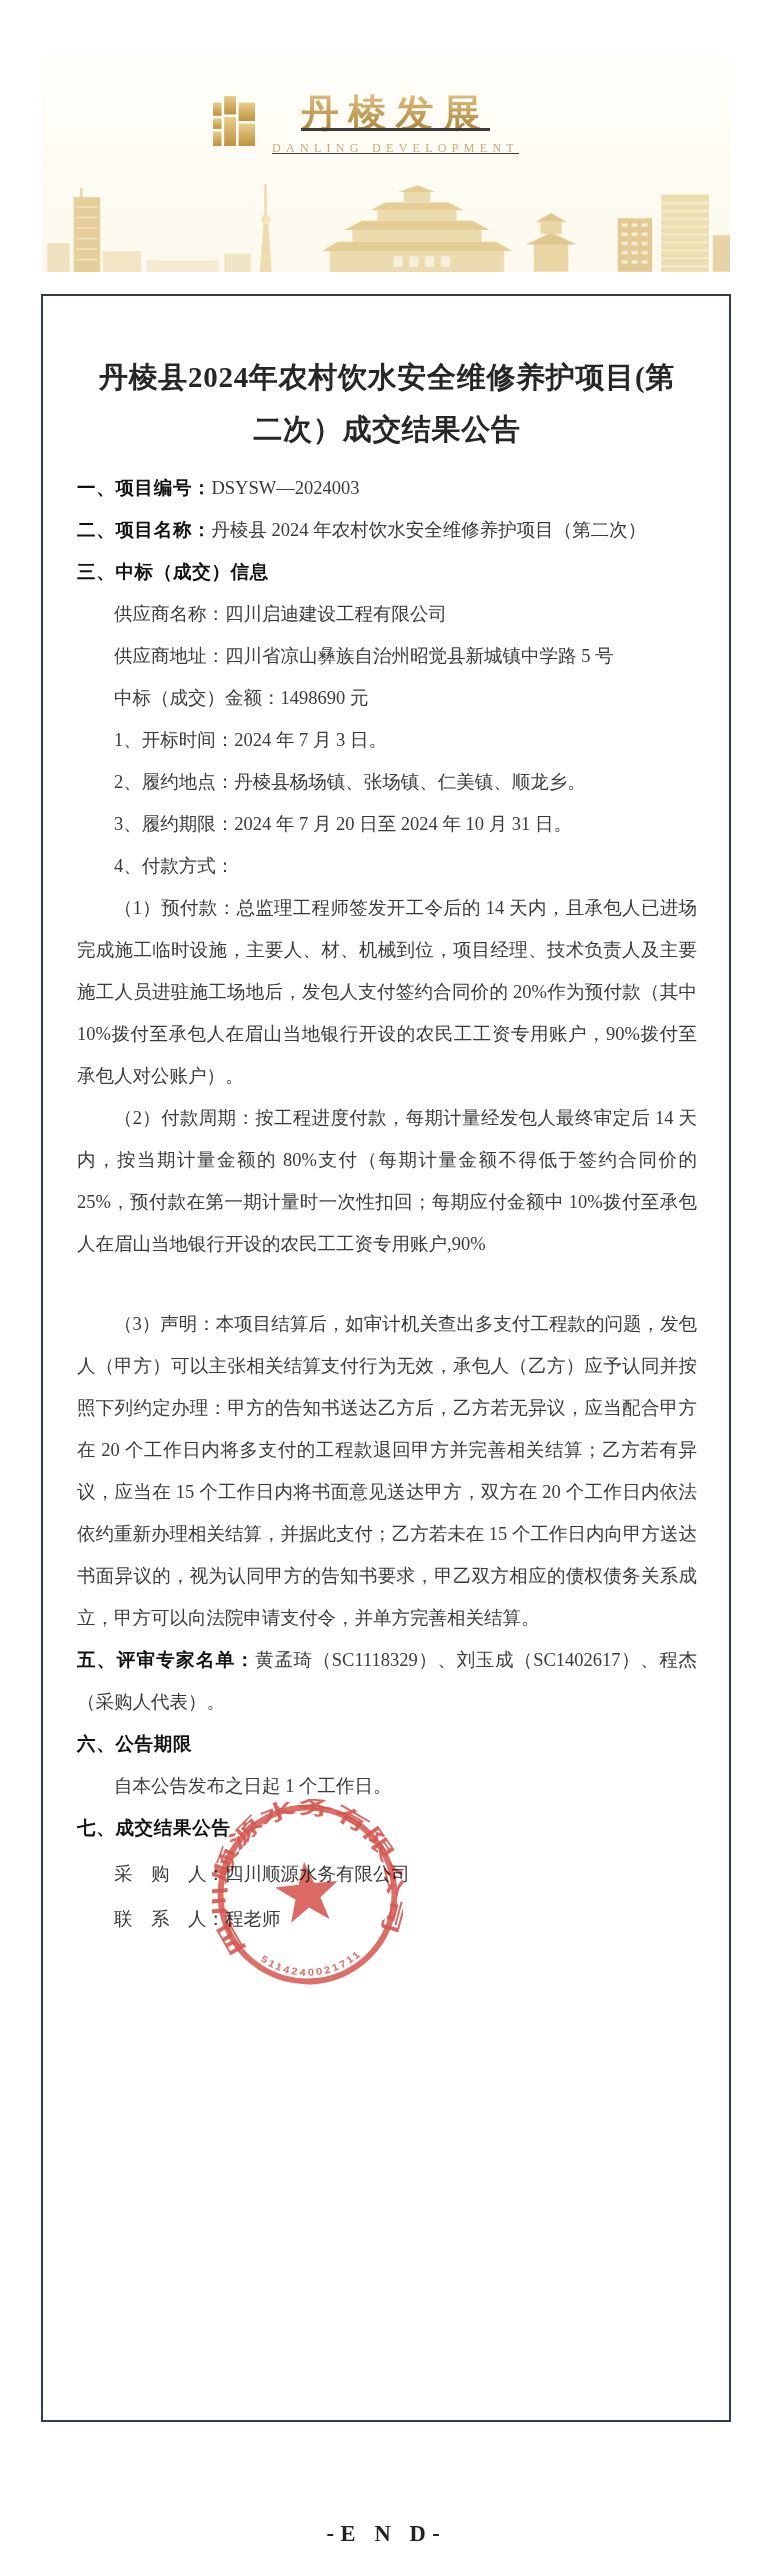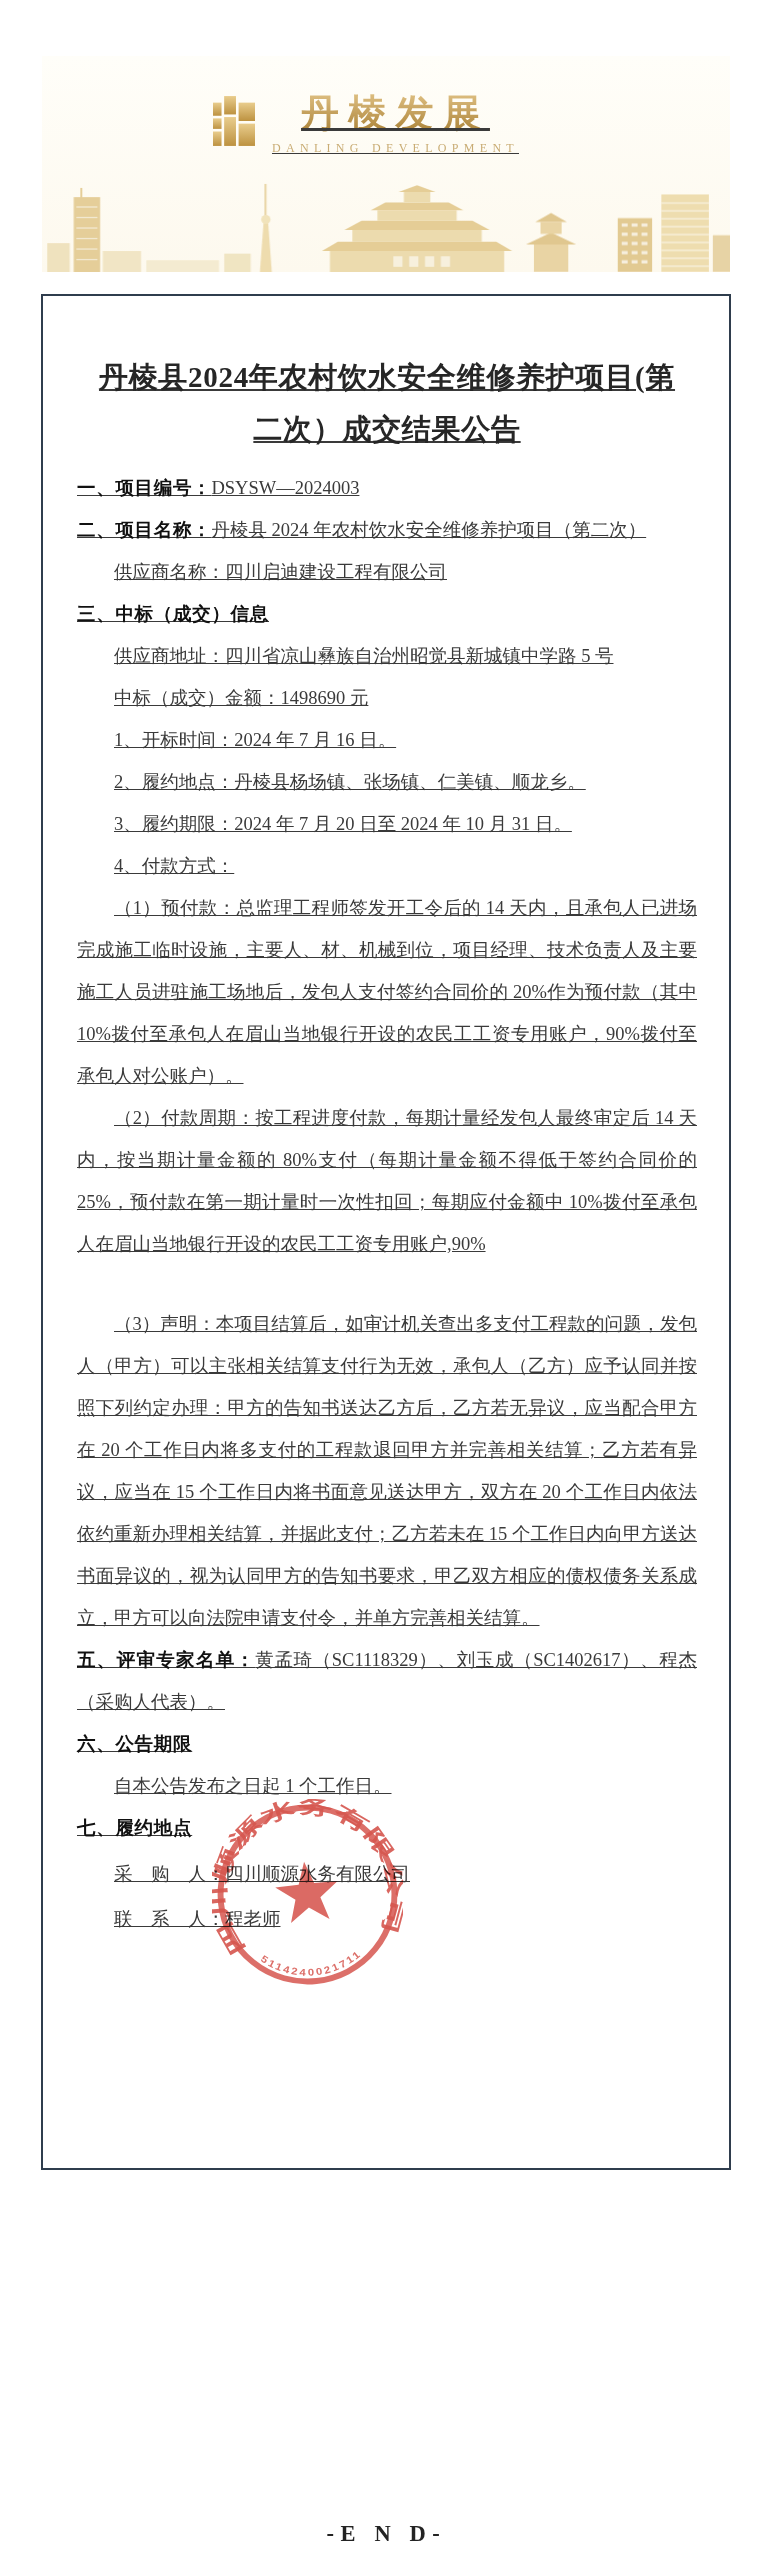--- a/index.html
+++ b/index.html
@@ -15,23 +15,23 @@
   .brand-col{display:flex;flex-direction:column;align-items:center;}
   .brand-cn{font-size:38px;line-height:1.1;font-weight:700;letter-spacing:9.2px;
             background:linear-gradient(180deg,#debf82,#a87f33);
             -webkit-background-clip:text;background-clip:text;
             color:#c49b51;-webkit-text-fill-color:transparent;}
   .brand-en{margin-top:6.6px;font-size:12px;letter-spacing:5.3px;color:#c9ac74;
             font-family:"Liberation Serif","DejaVu Serif",serif;}
   .skyline{position:absolute;left:0;bottom:0;width:688px;height:92px;display:block;}
 
   
-  .panel{position:absolute;left:41px;top:294px;width:690px;height:1876px;
+  .panel{position:absolute;left:41px;top:294px;width:690px;height:2128px;
          box-sizing:border-box;border:2.6px solid #2f3d4d;background:#fff;
-         padding:55px 32px 0 34px;overflow:hidden;text-decoration:underline;}
+         padding:55px 32px 0 34px;overflow:hidden;}
   .title{margin:0 0 12px;text-align:center;font-size:29px;line-height:52px;
          font-weight:700;color:#262626;letter-spacing:0.7px;}
   .title span{display:block;}
   .bl{margin:0;font-size:18.5px;line-height:42px;color:#3a3a3a;text-align:justify;}
   .h{font-family:"Liberation Sans","DejaVu Sans",sans-serif;font-weight:700;
      color:#111;letter-spacing:0.7px;}
   .hline{font-family:"Liberation Sans","DejaVu Sans",sans-serif;font-weight:700;
          color:#111;letter-spacing:0.7px;}
   .pad2{padding-left:2em;}
   .ind2{text-indent:2em;}
@@ -153,40 +153,40 @@
   <div class="panel">
     <h1 class="title">
       <span>丹棱县2024年农村饮水安全维修养护项目(第</span>
       <span>二次）成交结果公告</span>
     </h1>
 
     <p class="bl"><span class="h">一、项目编号：</span><span>DSYSW—2024003</span></p>
 
     <p class="bl"><span class="h">二、项目名称：</span><span>丹棱县 2024 年农村饮水安全维修养护项目（第二次）</span></p>
 
+    <p class="bl hline">三、中标（成交）信息</p>
     <p class="bl pad2">供应商名称：四川启迪建设工程有限公司</p>
-    <p class="bl hline">三、中标（成交）信息</p>
     <p class="bl pad2">供应商地址：四川省凉山彝族自治州昭觉县新城镇中学路 5 号</p>
     <p class="bl pad2">中标（成交）金额：1498690 元</p>
 
-    <p class="bl ind2">1、开标时间：2024 年 7 月 16 日。</p>
+    <p class="bl ind2">1、开标时间：2024 年 7 月 3 日。</p>
     <p class="bl ind2">2、履约地点：丹棱县杨场镇、张场镇、仁美镇、顺龙乡。</p>
     <p class="bl ind2">3、履约期限：2024 年 7 月 20 日至 2024 年 10 月 31 日。</p>
     <p class="bl ind2">4、付款方式：</p>
     <p class="bl ind2">（1）预付款：总监理工程师签发开工令后的 14 天内，且承包人已进场完成施工临时设施，主要人、材、机械到位，项目经理、技术负责人及主要施工人员进驻施工场地后，发包人支付签约合同价的 20%作为预付款（其中 10%拨付至承包人在眉山当地银行开设的农民工工资专用账户，90%拨付至承包人对公账户）。</p>
     <p class="bl ind2">（2）付款周期：按工程进度付款，每期计量经发包人最终审定后 14 天内，按当期计量金额的 80%支付（每期计量金额不得低于签约合同价的 25%，预付款在第一期计量时一次性扣回；每期应付金额中 10%拨付至承包人在眉山当地银行开设的农民工工资专用账户,90%</p>
     <div class="gap"></div>
     <p class="bl ind2">（3）声明：本项目结算后，如审计机关查出多支付工程款的问题，发包人（甲方）可以主张相关结算支付行为无效，承包人（乙方）应予认同并按照下列约定办理：甲方的告知书送达乙方后，乙方若无异议，应当配合甲方在 20 个工作日内将多支付的工程款退回甲方并完善相关结算；乙方若有异议，应当在 15 个工作日内将书面意见送达甲方，双方在 20 个工作日内依法依约重新办理相关结算，并据此支付；乙方若未在 15 个工作日内向甲方送达书面异议的，视为认同甲方的告知书要求，甲乙双方相应的债权债务关系成立，甲方可以向法院申请支付令，并单方完善相关结算。</p>
 
     <p class="bl"><span class="h">五、评审专家名单：</span><span>黄孟琦（SC1118329）、刘玉成（SC1402617）、程杰（采购人代表）。</span></p>
 
     <p class="bl hline">六、公告期限</p>
     <p class="bl ind2">自本公告发布之日起 1 个工作日。</p>
 
-    <p class="bl hline">七、履约地点</p>
+    <p class="bl hline">七、成交结果公告</p>
 
     <div class="contact">
       <p class="bl ind2">采　购　人：四川顺源水务有限公司</p>
       <p class="bl ind2">联　系　人：程老师</p>
 
       <svg class="seal" viewBox="-145 -145 290 290" aria-hidden="true">
         <defs>
           <path id="sealArc" d="M -100,74 A 124,124 0 1 1 100,74" fill="none"></path>
           <path id="sealNum" d="M -82,92 A 123,123 0 0 0 82,92" fill="none"></path>
         </defs>

